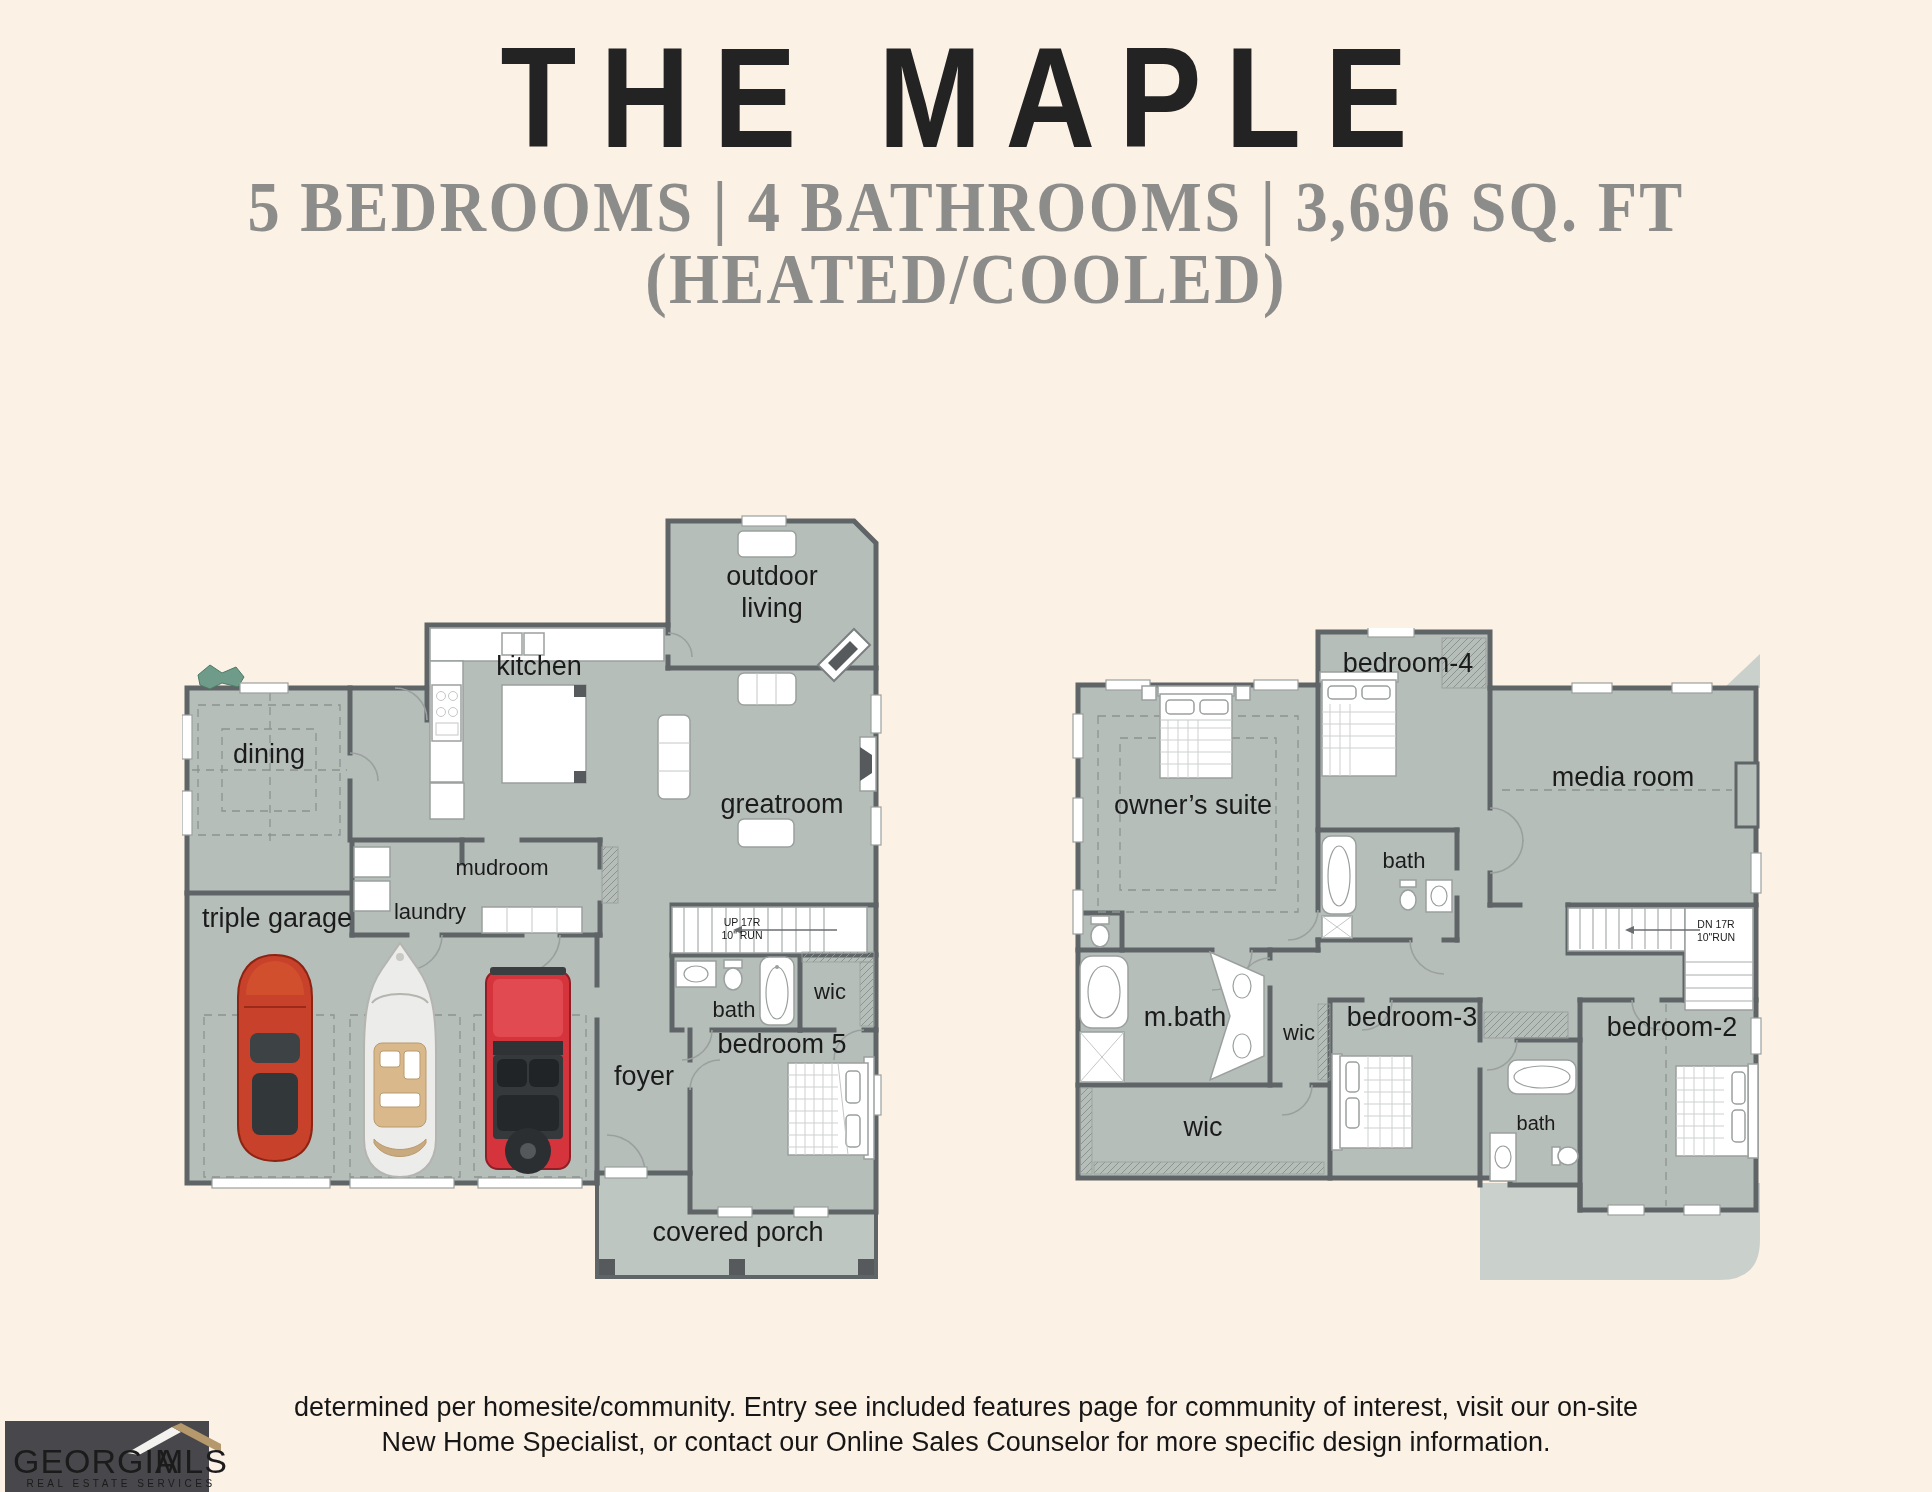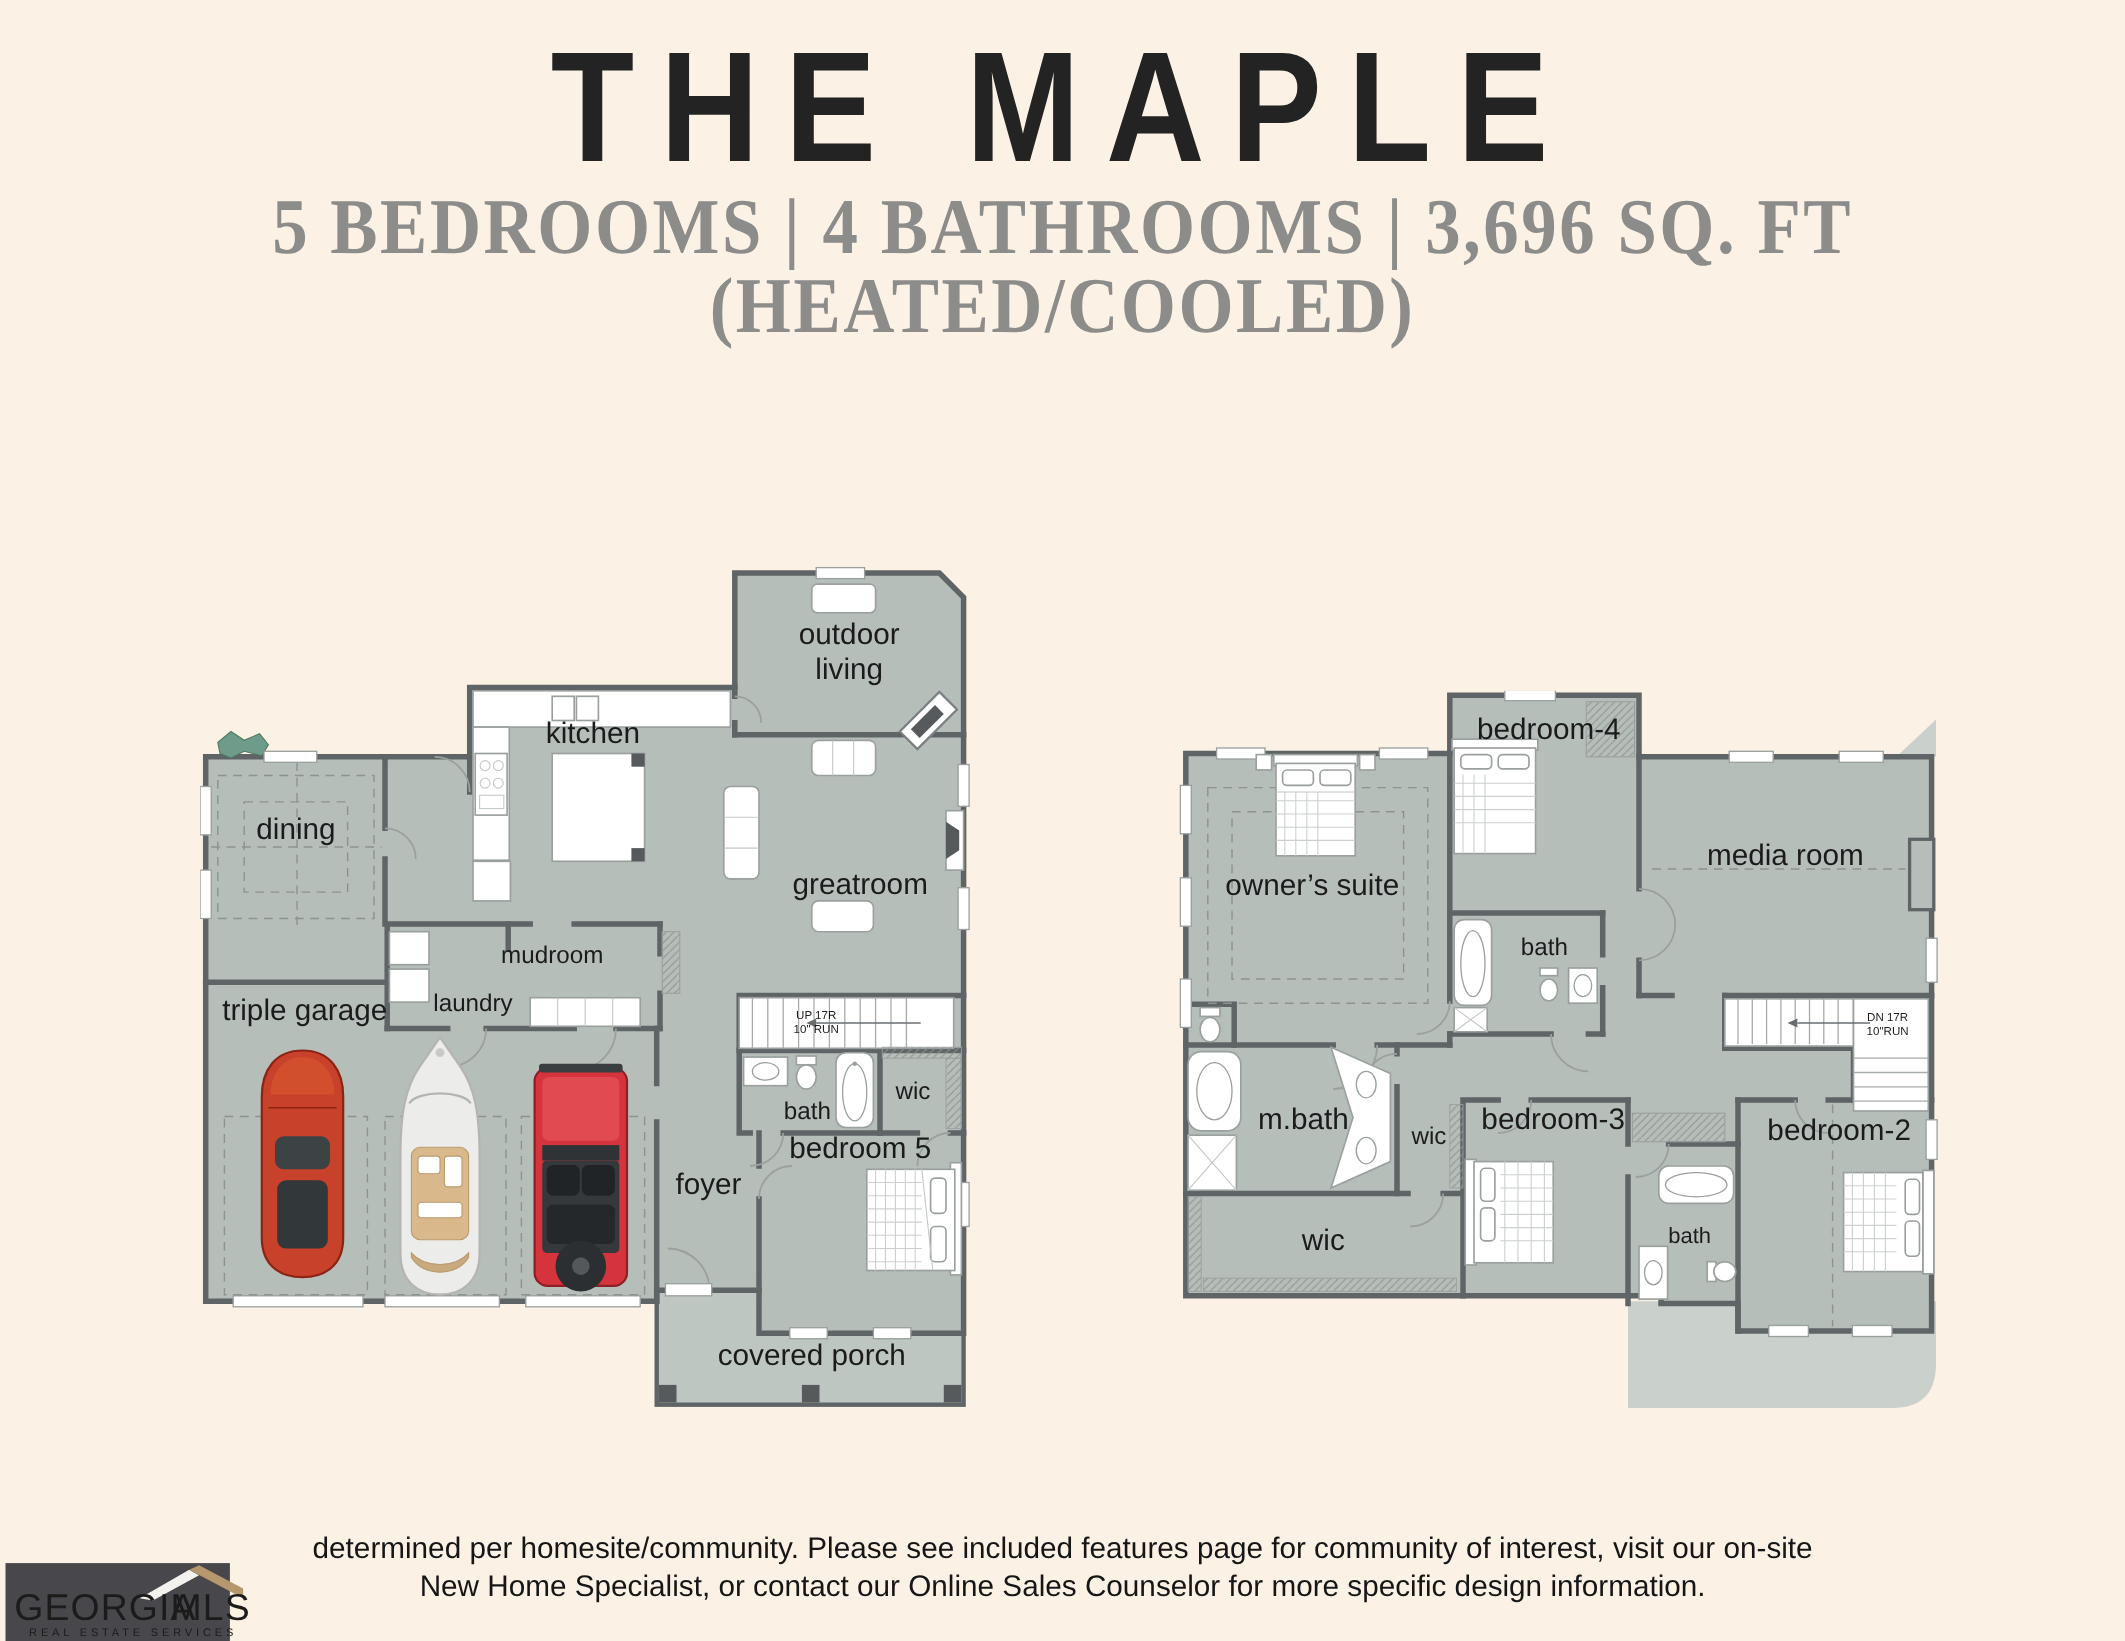--- a/index.html
+++ b/index.html
@@ -456,21 +456,21 @@
     <text class="lbl" x="340" y="398">bedroom-3</text>
     <text class="lbl" x="600" y="408">bedroom-2</text>
     <text class="lbl" x="131" y="508">wic</text>
     <text class="lbl-sm" x="464" y="502">bath</text>
     <text class="lbl-xs" x="644" y="300">DN 17R</text>
     <text class="lbl-xs" x="644" y="313">10"RUN</text>
   </g>
 </svg>
 
 <div class="disclaimer">
-  <div>determined per homesite/community. Please see included features page for community of interest, visit our on-site</div>
+  <div>determined per homesite/community. Entry see included features page for community of interest, visit our on-site</div>
   <div>New Home Specialist, or contact our Online Sales Counselor for more specific design information.</div>
 </div>
 
 <div class="logo">
   <svg width="232" height="71" viewBox="0 0 232 71">
     <g>
       <polygon points="122,32 167,6 176,11 134,34" fill="#f4f2ee"></polygon>
       <polygon points="167,6 216,32 216,23 176,2" fill="#b5986b"></polygon>
     </g>
     <text x="8" y="52" font-size="34" fill="#ffffff" letter-spacing="1">GEORGIA</text>

